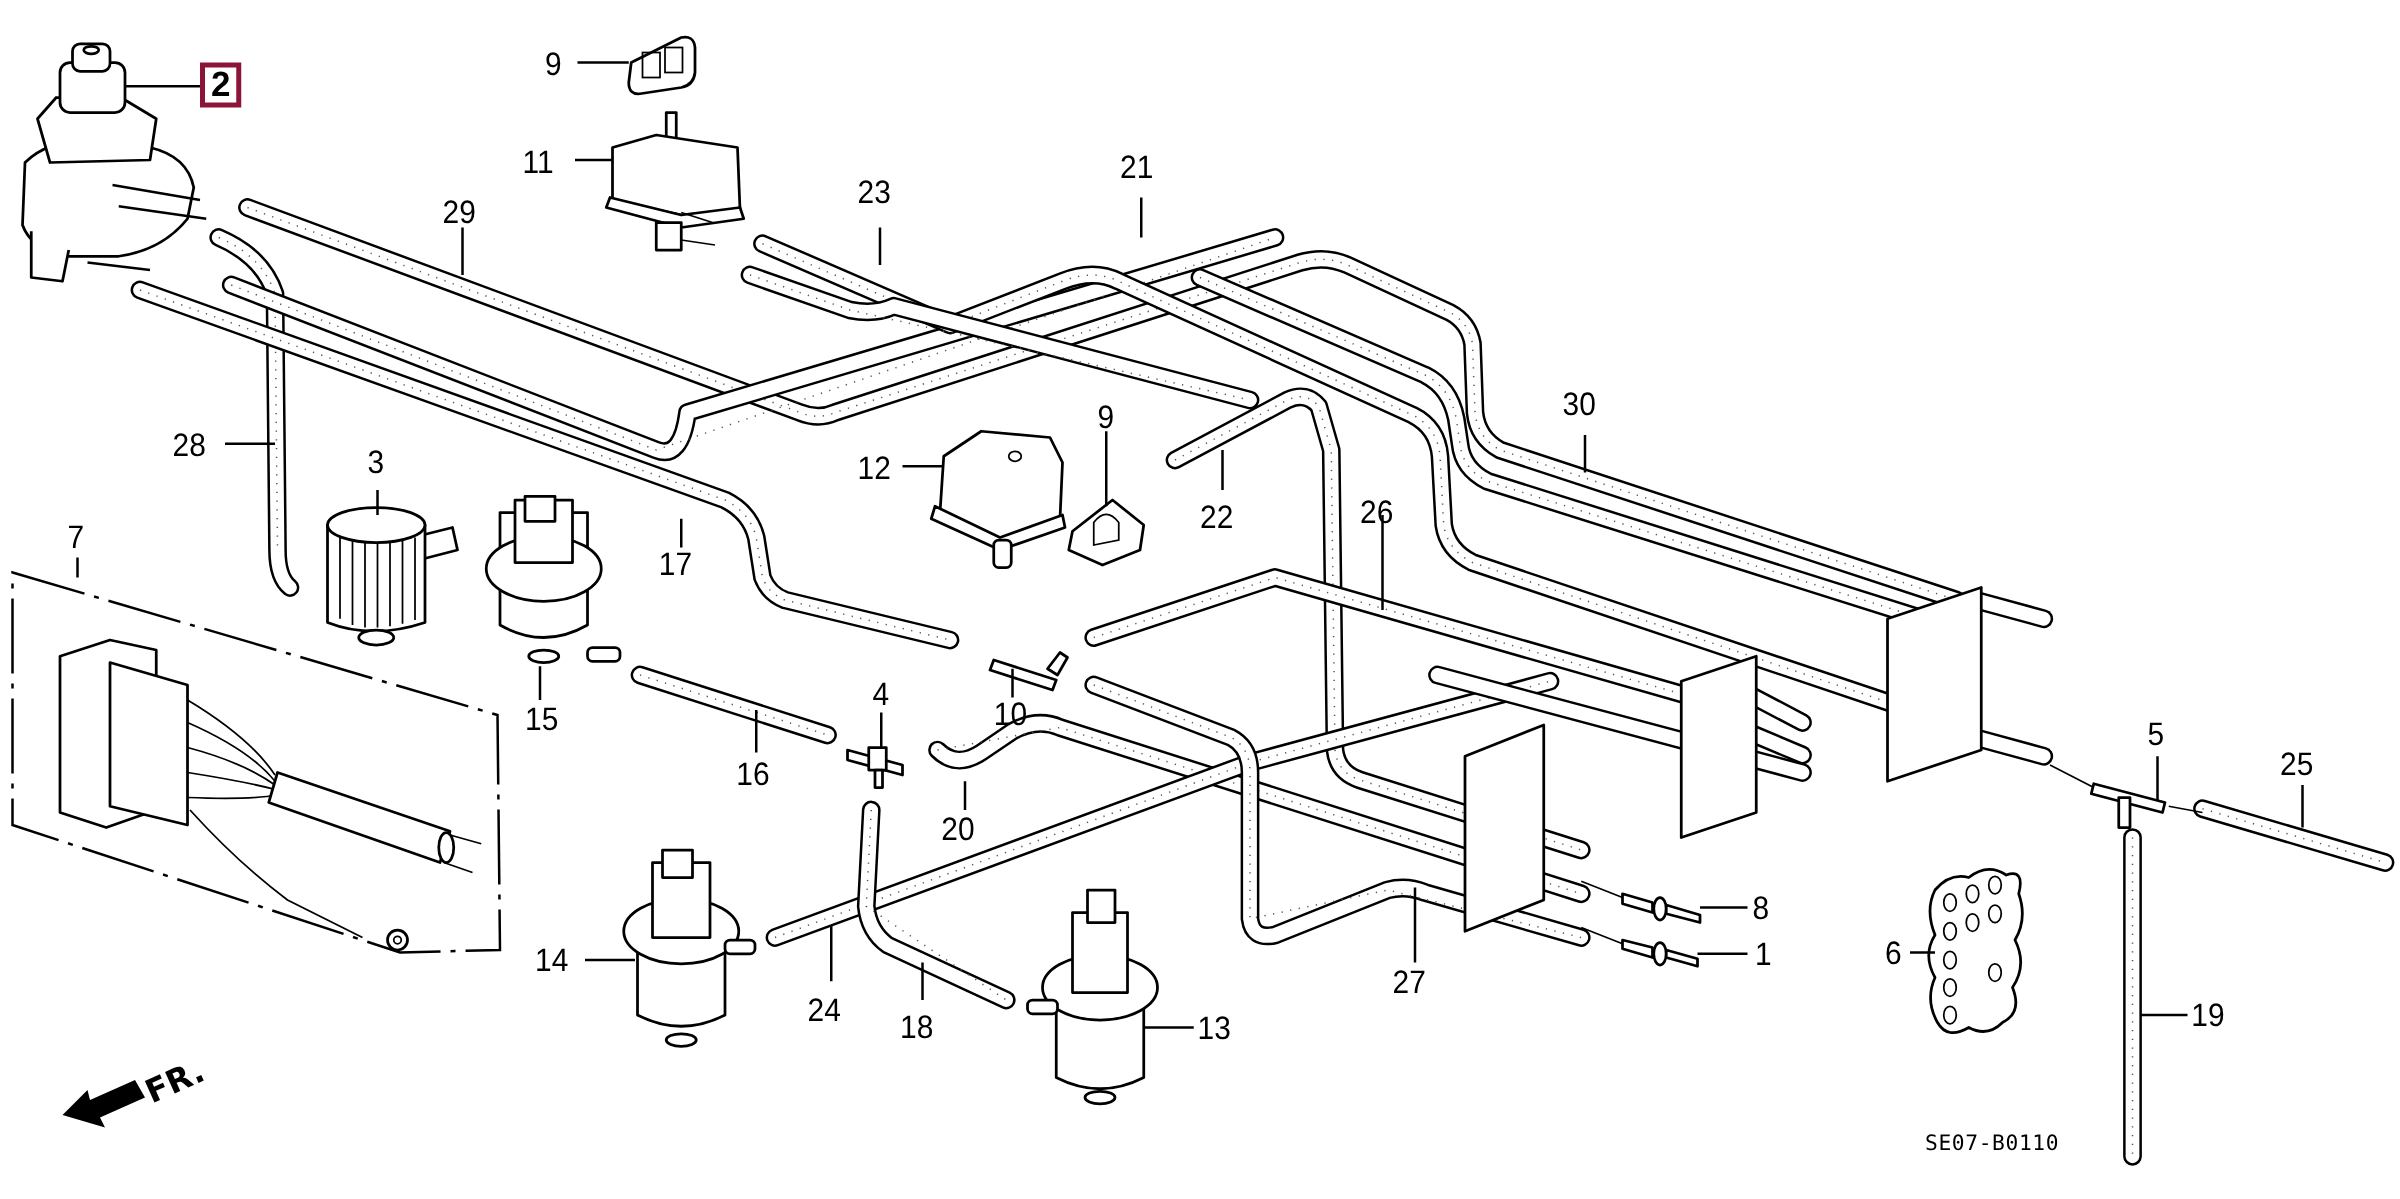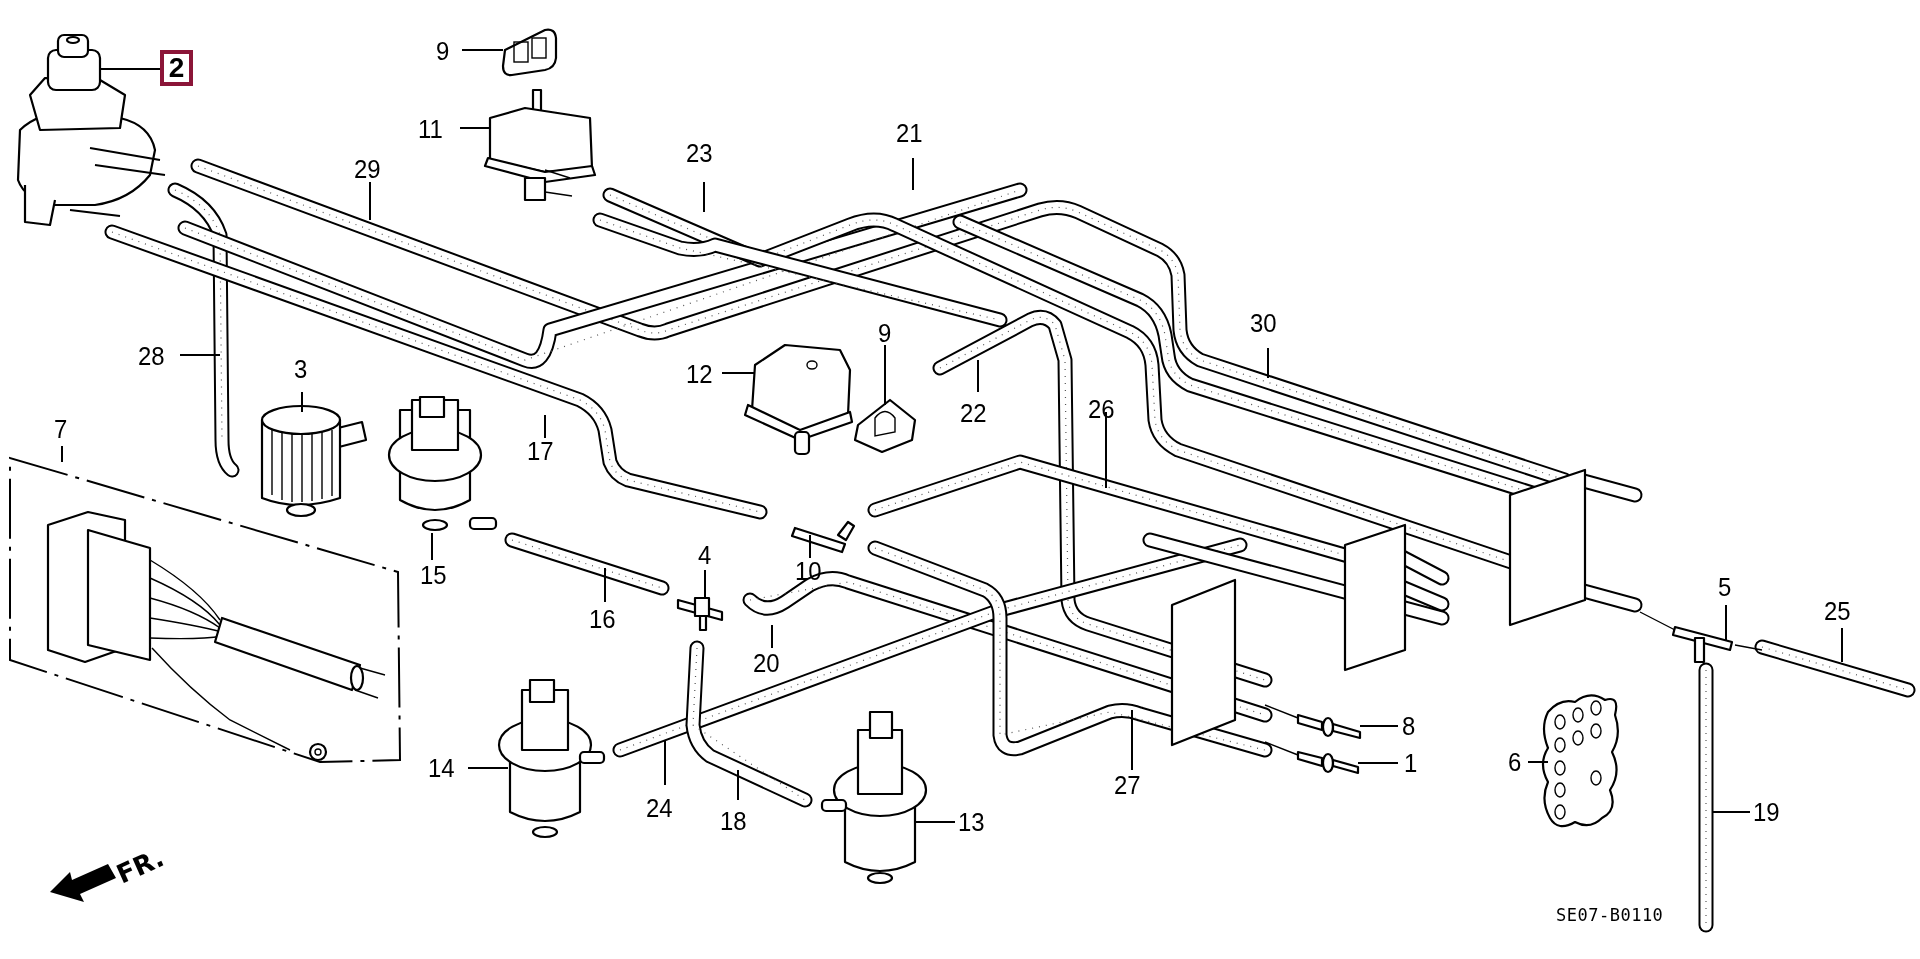--- a/index.html
+++ b/index.html
@@ -1,20 +1,20 @@
 <!DOCTYPE html>
 <html><head>
 <meta charset="utf-8">
 <style>
   html,body{margin:0;padding:0;background:#fff;}
   body{width:1920px;height:959px;overflow:hidden;position:relative;font-family:"Liberation Sans",sans-serif;}
   #diagram{position:absolute;left:0;top:0;width:1920px;height:959px;}
   .lbl{position:absolute;font-family:"Liberation Sans",sans-serif;font-size:26px;color:#000;line-height:1;white-space:nowrap;transform:scaleX(0.92);transform-origin:left top;}
   .lbl-hl{position:absolute;font-family:"Liberation Sans",sans-serif;font-size:28px;font-weight:bold;color:#000;background:#fff;border:4px solid #8B1538;width:25px;height:28px;line-height:28px;text-align:center;}
-  .code{position:absolute;font-family:"DejaVu Sans Mono",monospace;font-size:17px;color:#000;letter-spacing:0.5px;margin-left:16px;}
+  .code{position:absolute;font-family:"DejaVu Sans Mono",monospace;font-size:17px;color:#000;letter-spacing:0.5px;}
   .fr{position:absolute;font-family:"DejaVu Sans",sans-serif;font-weight:bold;font-size:26px;color:#000;transform:rotate(-24deg);transform-origin:left top;}
   svg .tube{fill:none;stroke:#000;stroke-width:15;stroke-linecap:round;stroke-linejoin:round;}
   svg .tube-in{fill:none;stroke:#fff;stroke-width:11;stroke-linecap:round;stroke-linejoin:round;}
   svg .tube-dot{fill:none;stroke:#555;stroke-width:1.2;stroke-dasharray:1 6;}
   svg .line{fill:none;stroke:#000;stroke-width:2;}
   svg .thin{fill:none;stroke:#000;stroke-width:1.4;}
   svg .part{fill:#fff;stroke:#000;stroke-width:2.2;stroke-linejoin:round;}
   svg .dash{fill:none;stroke:#000;stroke-width:2;stroke-dasharray:60 8 4 8;}
 </style>
 </head>

